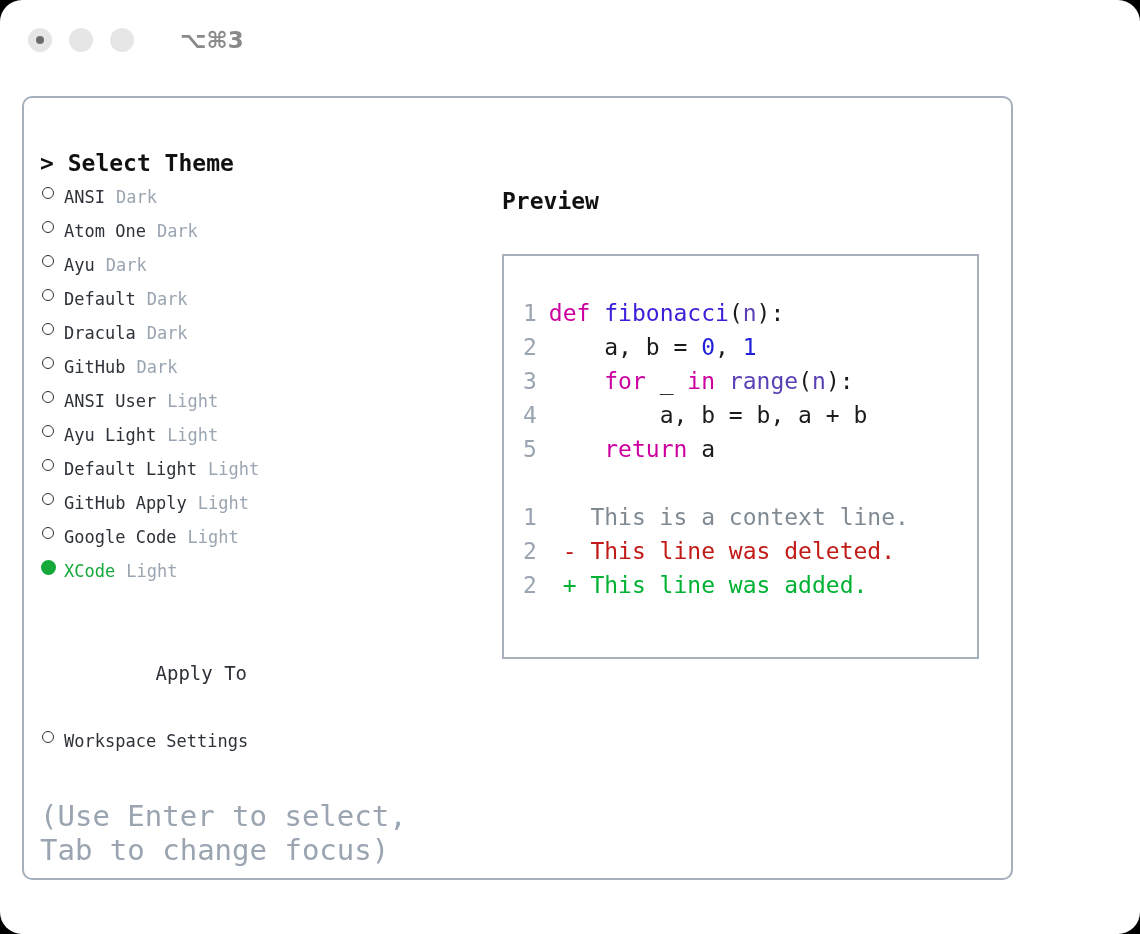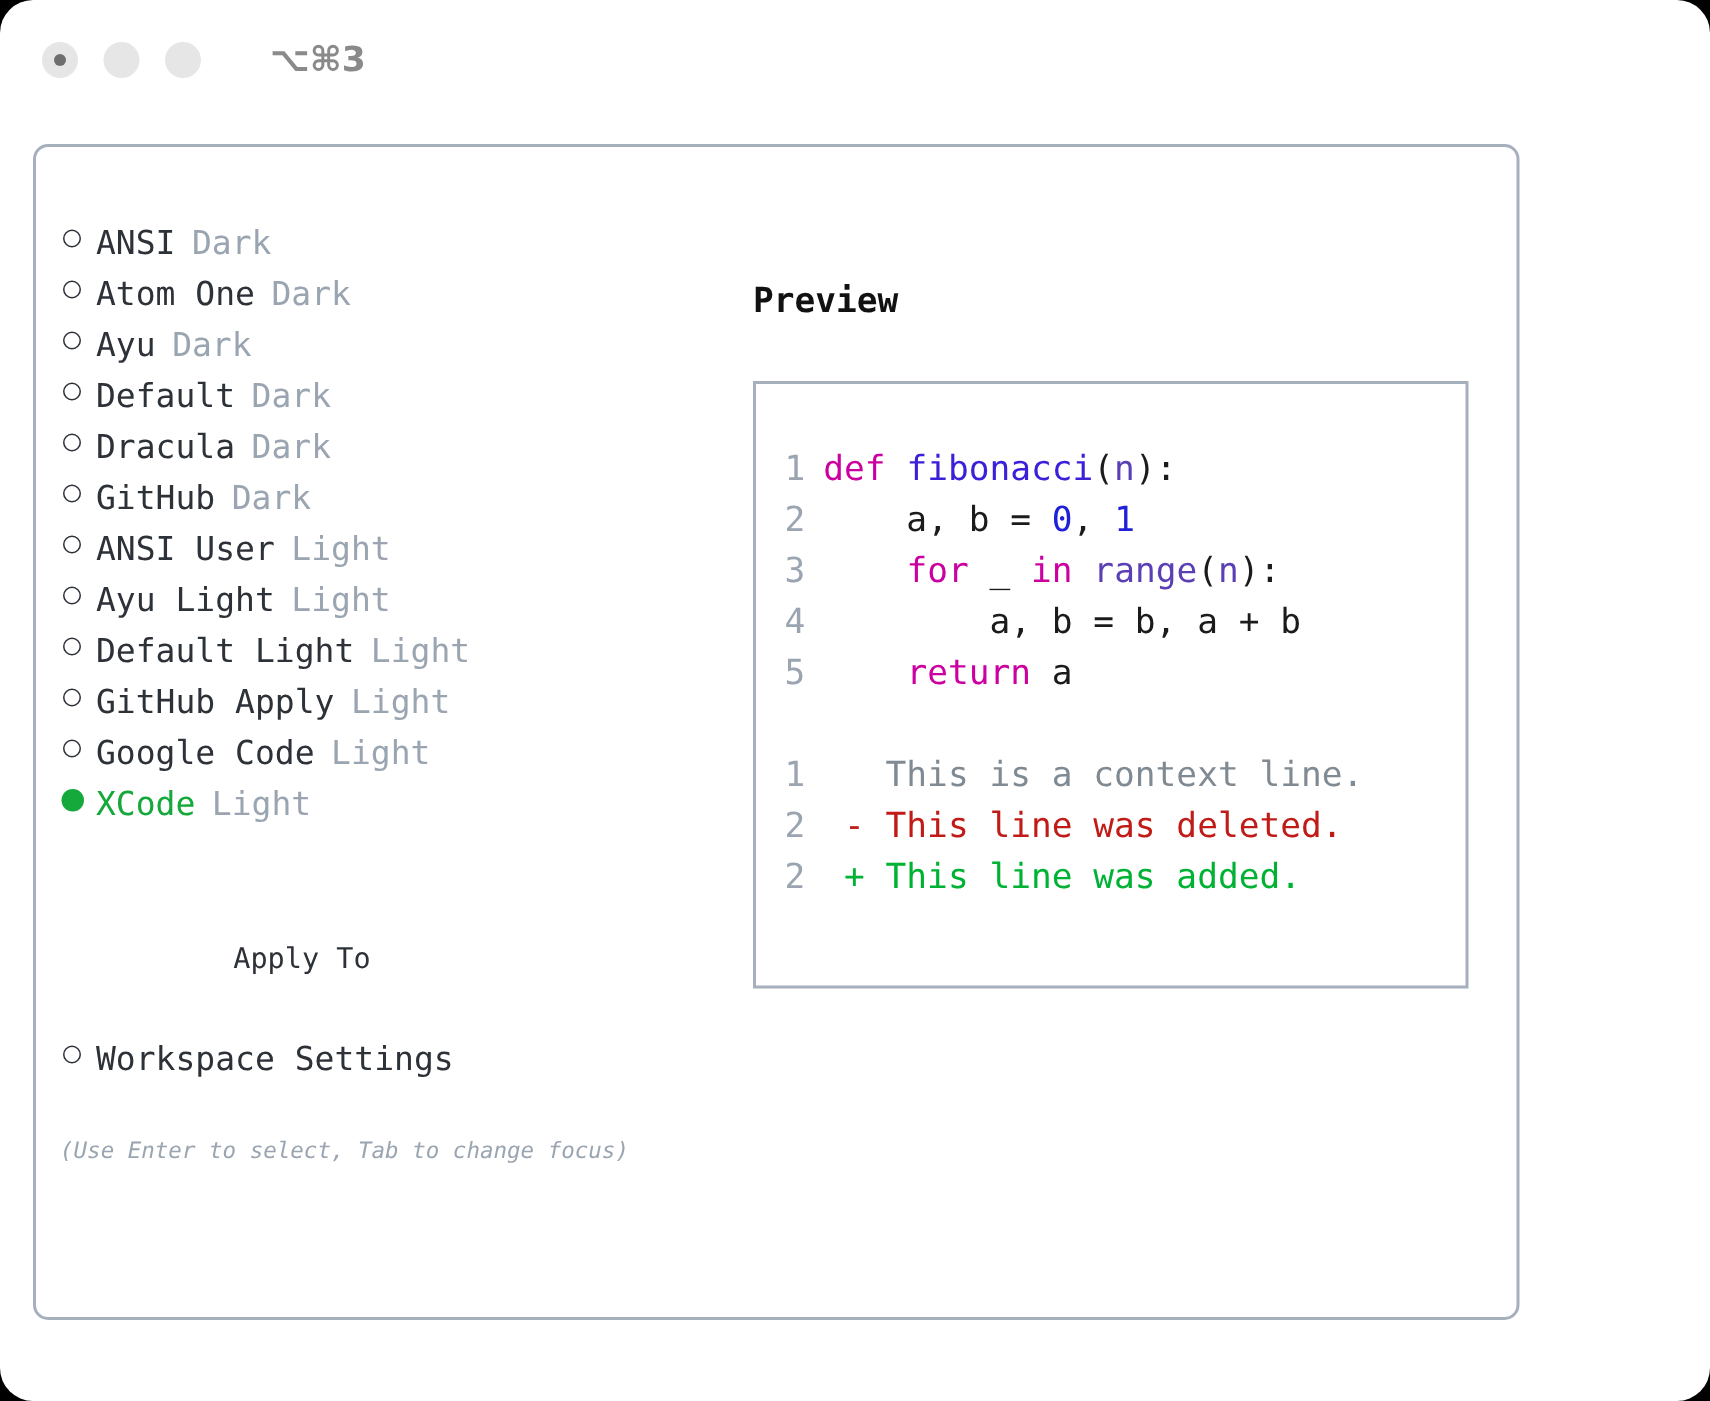--- a/index.html
+++ b/index.html
@@ -86,21 +86,21 @@
     font-size: 23px;
     font-weight: bold;
     color: #111111;
     line-height: 34px;
     white-space: pre;
   }
   .opt-row {
     display: flex;
     align-items: baseline;
     line-height: 34px;
-    font-size: 22px;
+    font-size: 17px;
     white-space: pre;
   }
   .marker {
     display: inline-block;
     width: 24px;
     flex: 0 0 24px;
     position: relative;
   }
   .marker .ring {
     position: absolute;
@@ -131,26 +131,25 @@
     padding-left: 24px;
     color: #2d3138;
   }
   #apply-title {
     margin-top: 34px;
     font-size: 19px;
     line-height: 34px;
     white-space: pre;
   }
   #hint {
-    margin-top: 26px;
-    font-size: 15px;
+    margin-top: 41px;
+    font-size: 29px;
     line-height: 34px;
     color: #9aa5b1;
     width: 408px;
-    font-style: italic;
   }
 
   
   #right-col {
     position: absolute;
     left: 478px;
     top: 49px;
     width: 490px;
     margin-top: 37px;
   }
@@ -205,20 +204,21 @@
         </div>
       <div class="dot"></div>
       <div class="dot"></div>
     </div>
     <div id="shortcut">⌥⌘3</div>
   </div>
 
   <div id="frame">
 
     <div id="left-col">
+      <div class="section-title">&gt; Select Theme</div>
       <div id="theme-list">
           <div class="opt-row"><span class="marker"><span class="ring"></span></span><span class="opt-label">ANSI</span><span class="opt-tag">Dark</span></div>
           <div class="opt-row"><span class="marker"><span class="ring"></span></span><span class="opt-label">Atom One</span><span class="opt-tag">Dark</span></div>
           <div class="opt-row"><span class="marker"><span class="ring"></span></span><span class="opt-label">Ayu</span><span class="opt-tag">Dark</span></div>
           <div class="opt-row"><span class="marker"><span class="ring"></span></span><span class="opt-label">Default</span><span class="opt-tag">Dark</span></div>
           <div class="opt-row"><span class="marker"><span class="ring"></span></span><span class="opt-label">Dracula</span><span class="opt-tag">Dark</span></div>
           <div class="opt-row"><span class="marker"><span class="ring"></span></span><span class="opt-label">GitHub</span><span class="opt-tag">Dark</span></div>
           <div class="opt-row"><span class="marker"><span class="ring"></span></span><span class="opt-label">ANSI User</span><span class="opt-tag">Light</span></div>
           <div class="opt-row"><span class="marker"><span class="ring"></span></span><span class="opt-label">Ayu Light</span><span class="opt-tag">Light</span></div>
           <div class="opt-row"><span class="marker"><span class="ring"></span></span><span class="opt-label">Default Light</span><span class="opt-tag">Light</span></div>

